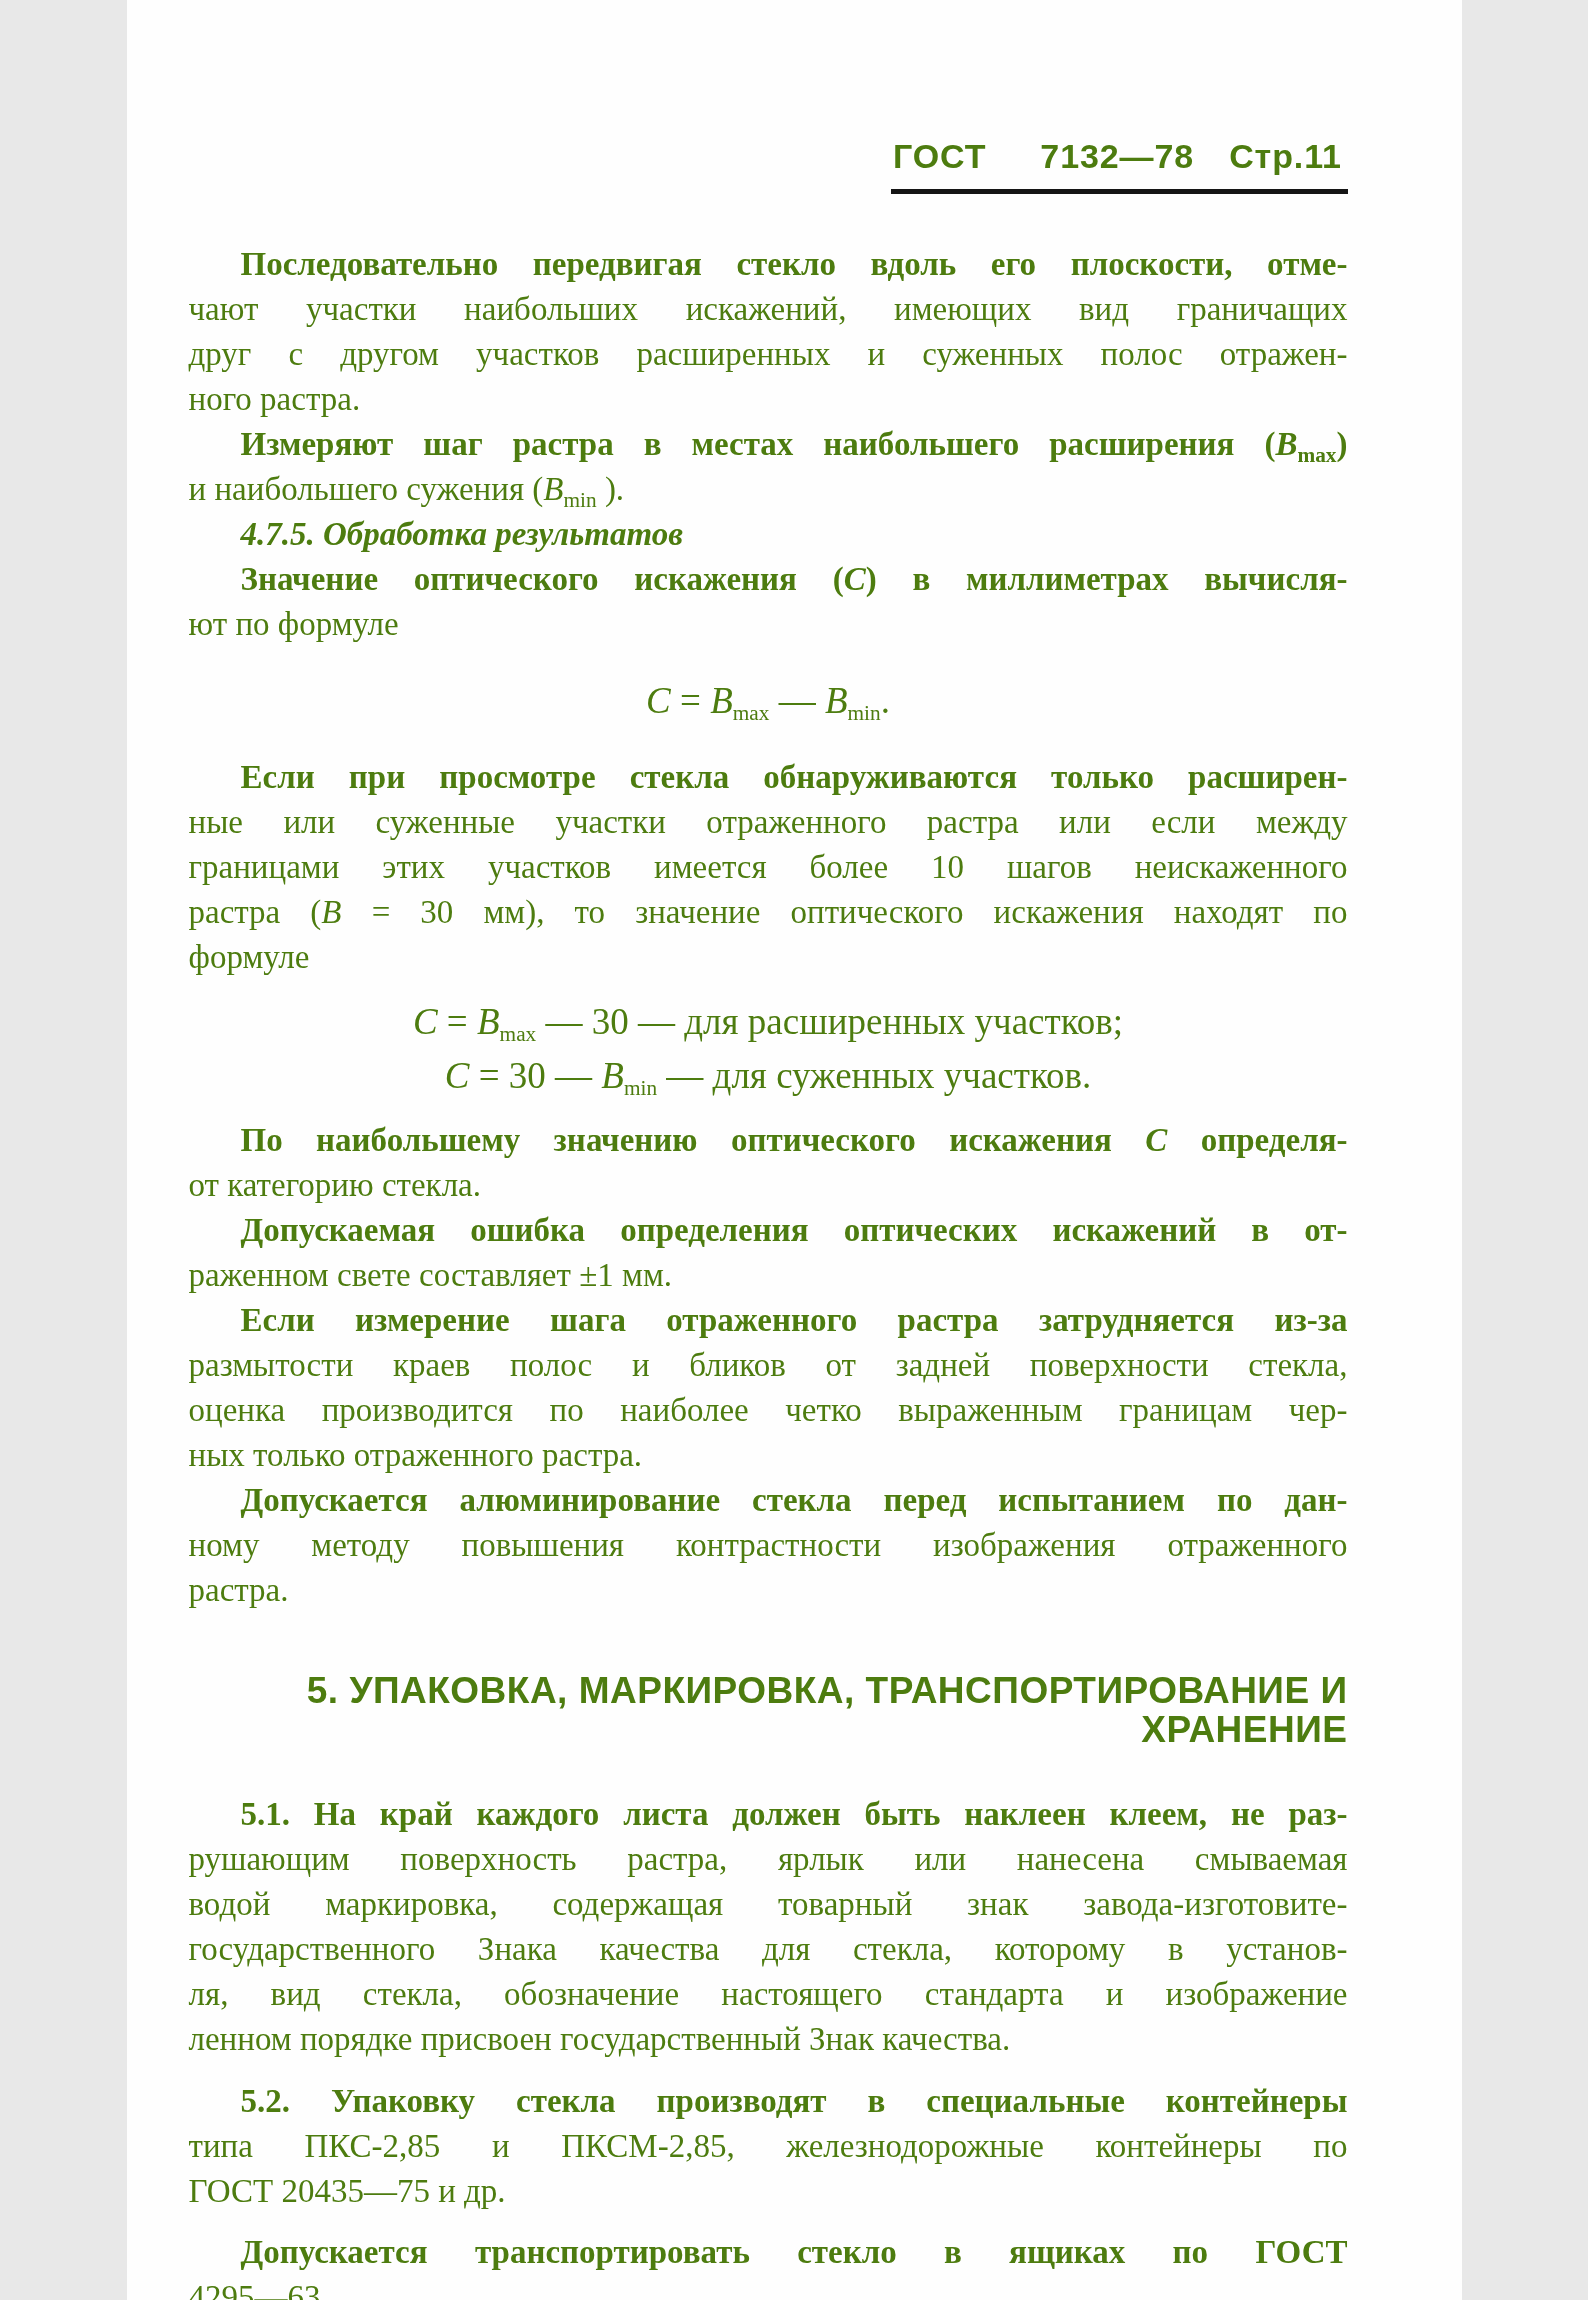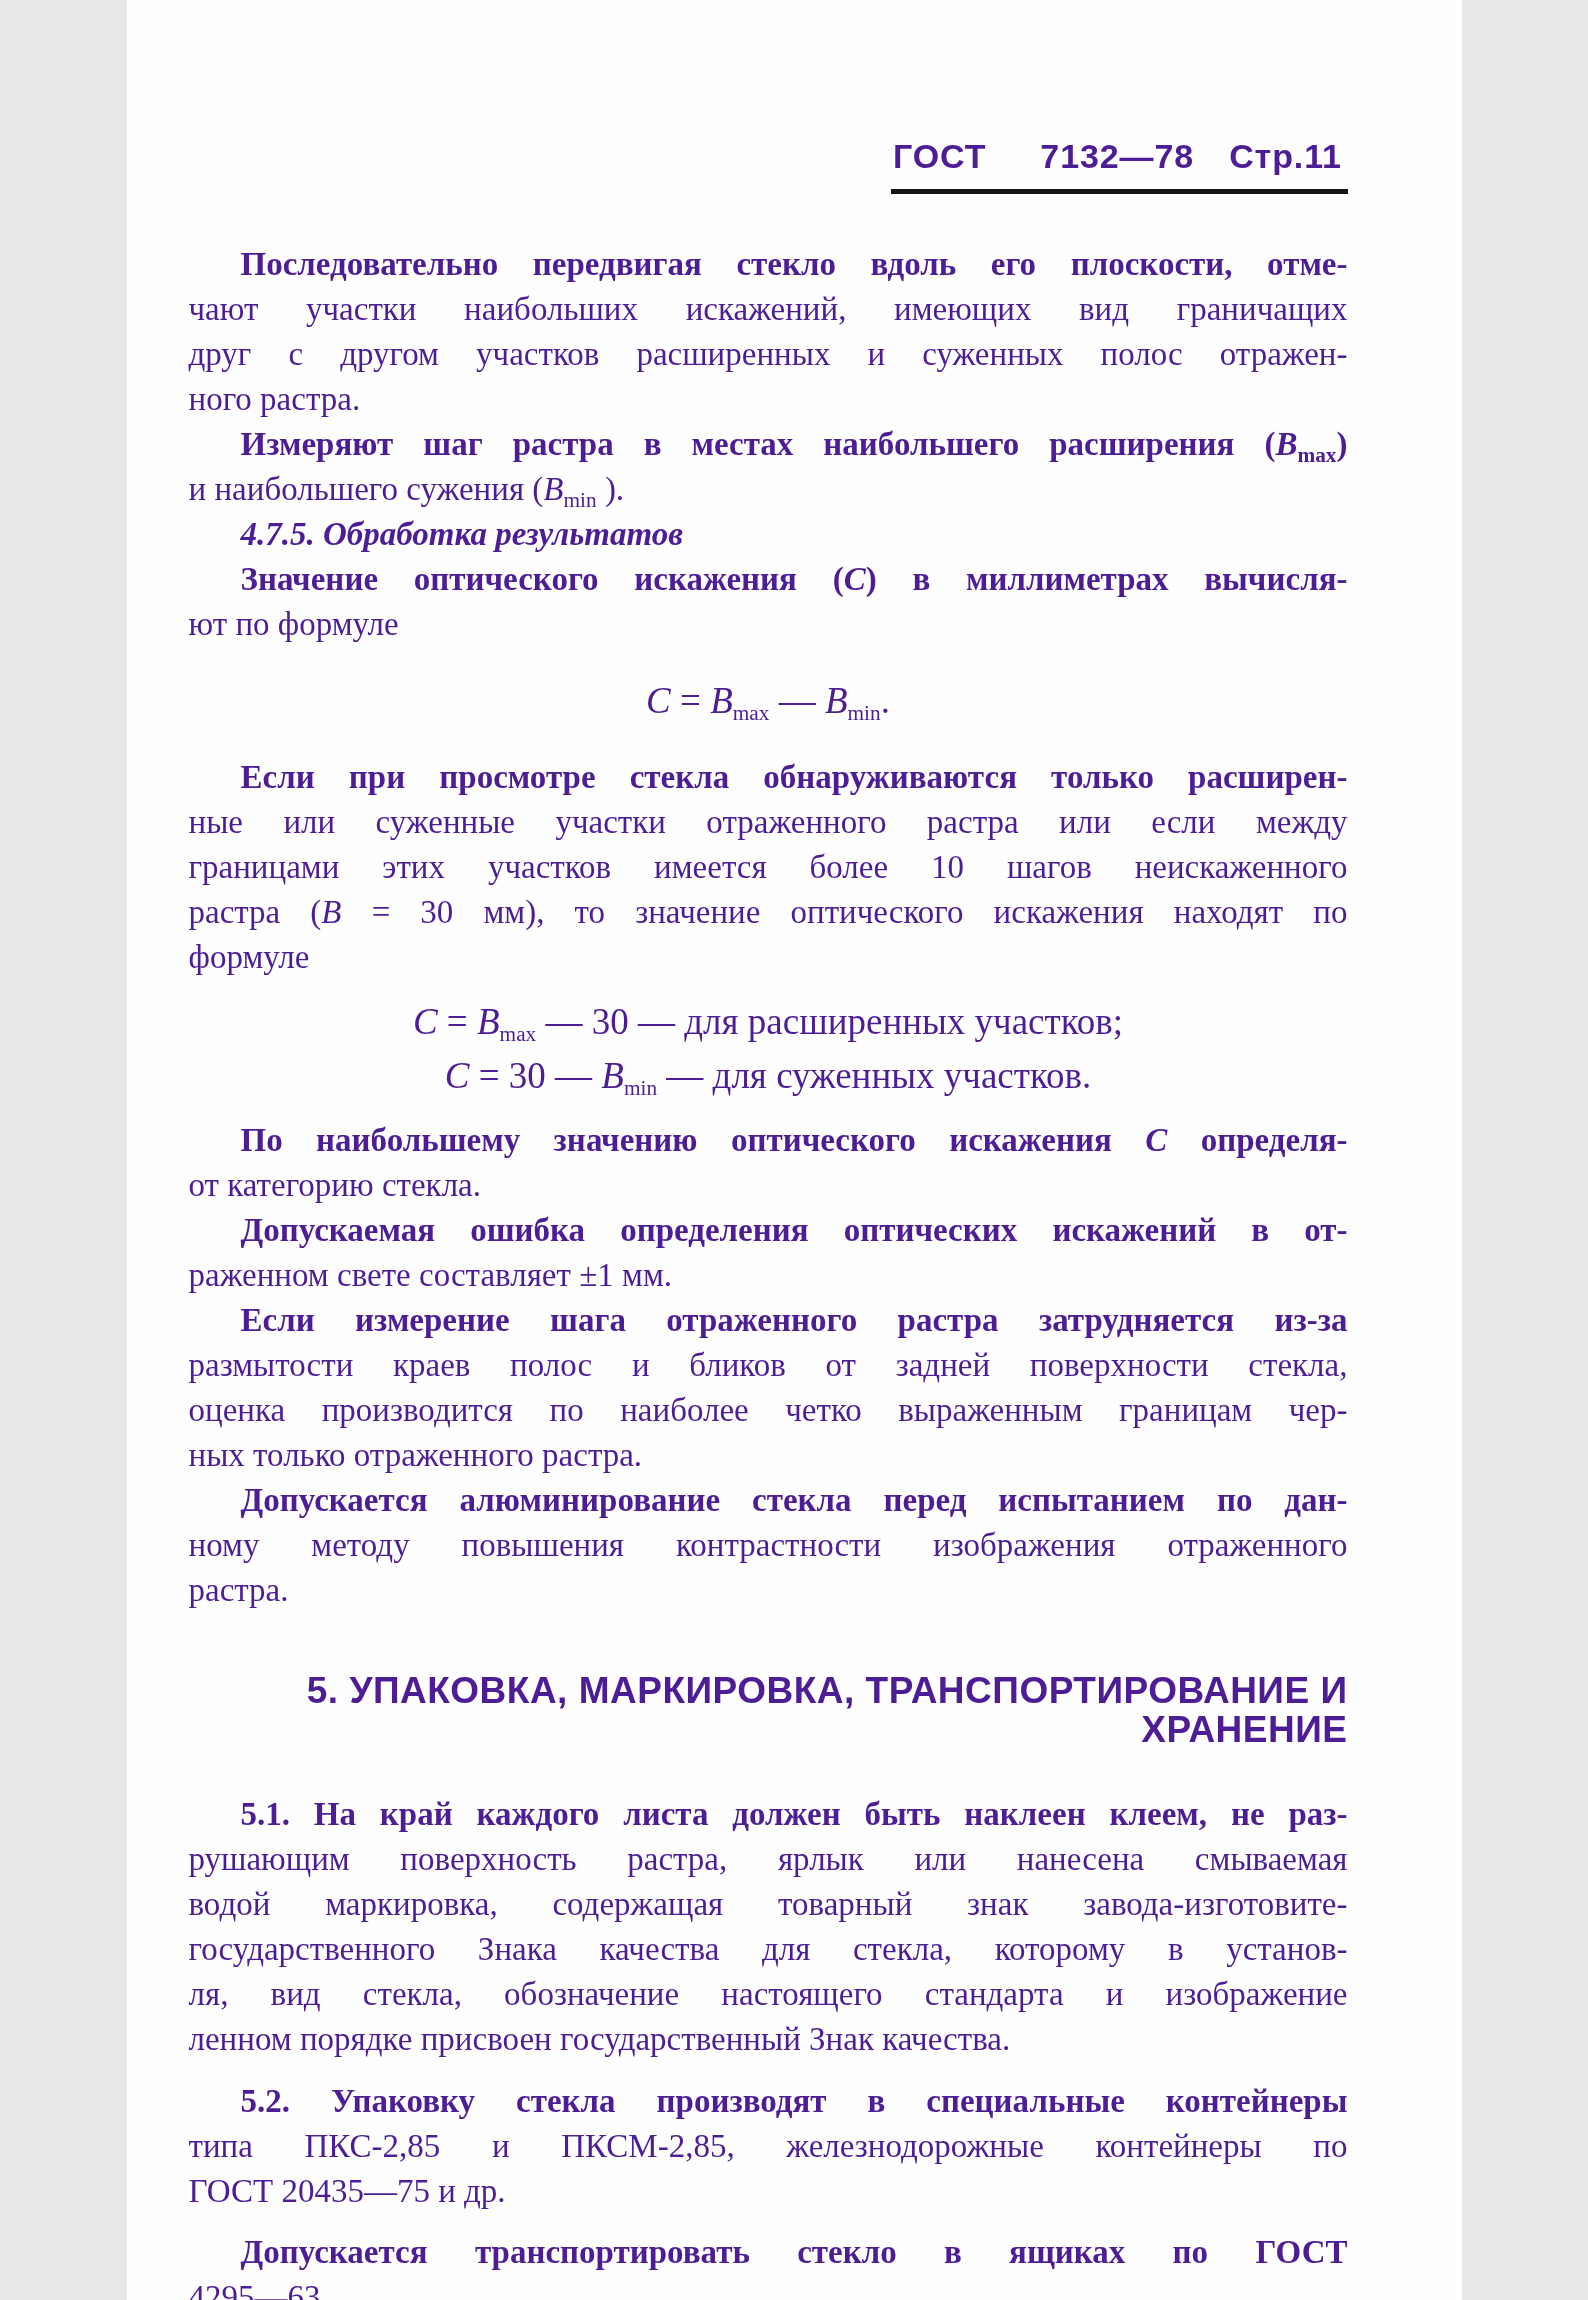--- a/index.html
+++ b/index.html
@@ -2,21 +2,21 @@
 <html style="font-size:15px"><head>
 <meta charset="utf-8">
 <style>
   html, body { margin: 0; padding: 0; background: #e8e8e8; }
   .page {
     position: relative;
     width: 1335px;
     height: 2300px;
     margin: 0 auto;
     background: #fefefe;
-    color: #4c1d95;
+    color: #4d7c0f;
     font-family: "Liberation Serif", serif;
     overflow: hidden;
     box-sizing: border-box;
     padding: 137px 114px 0 62px;
   }
   
   .header {
     display: flex;
     justify-content: flex-end;
     margin-bottom: 48px;

